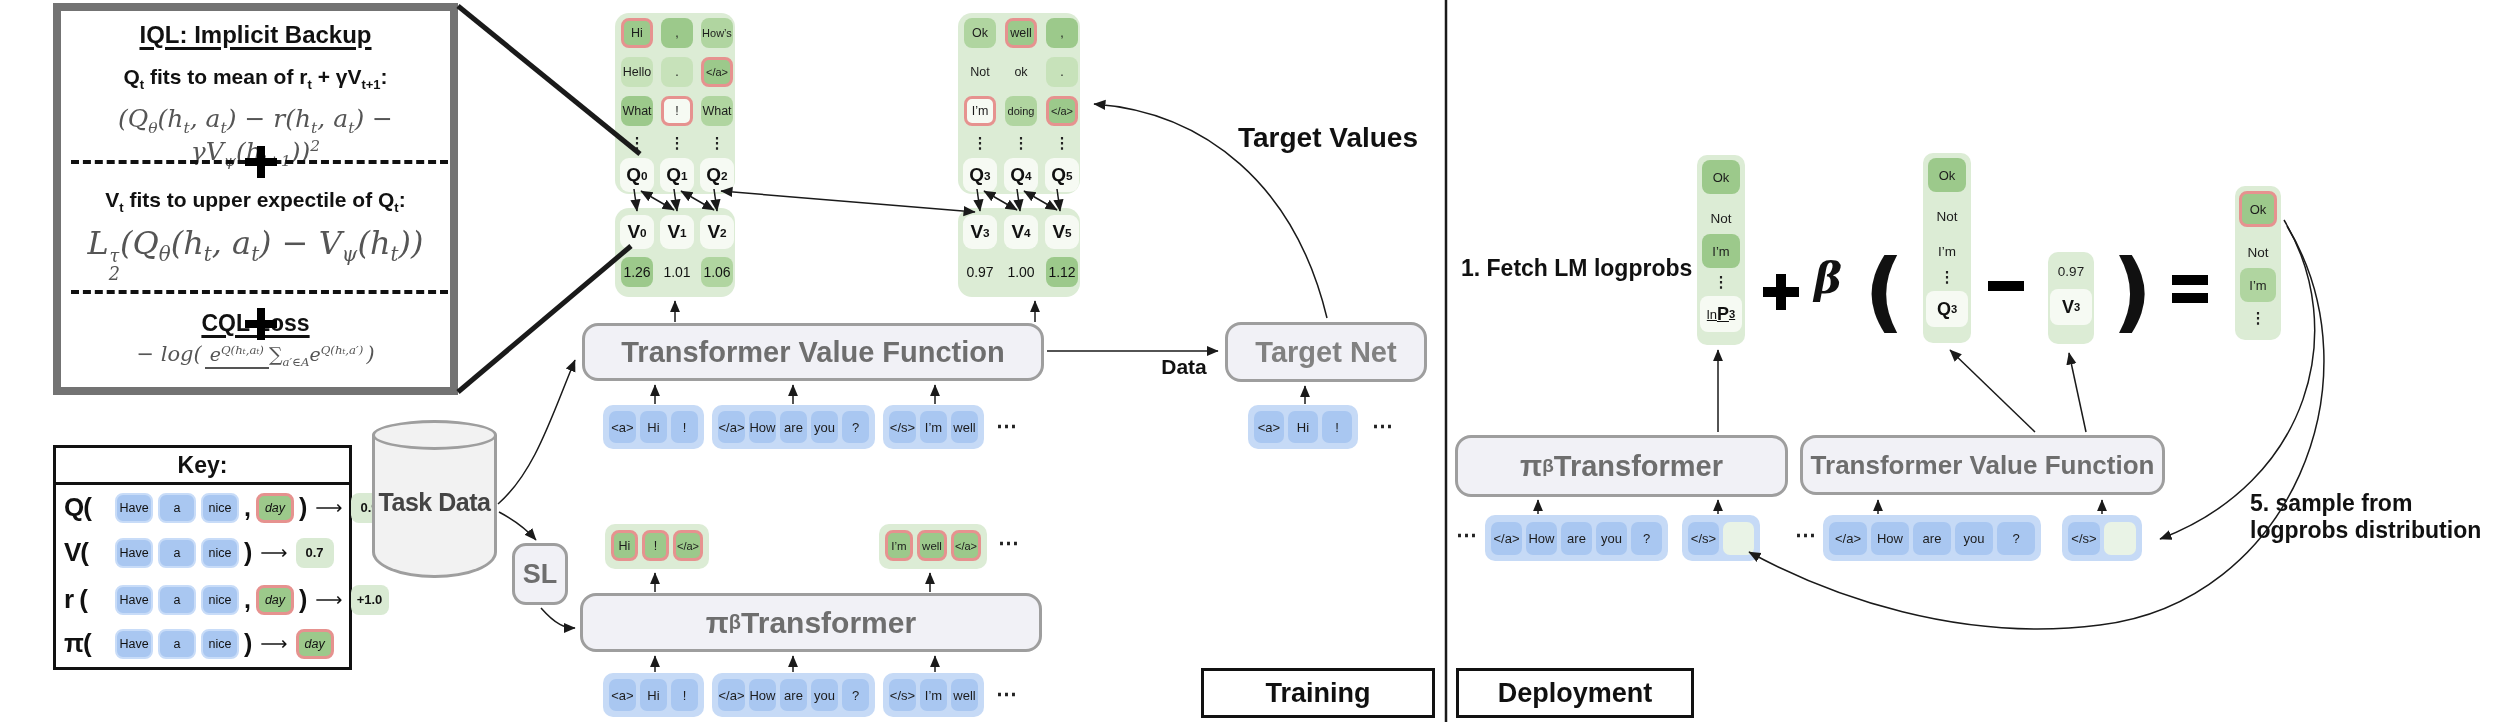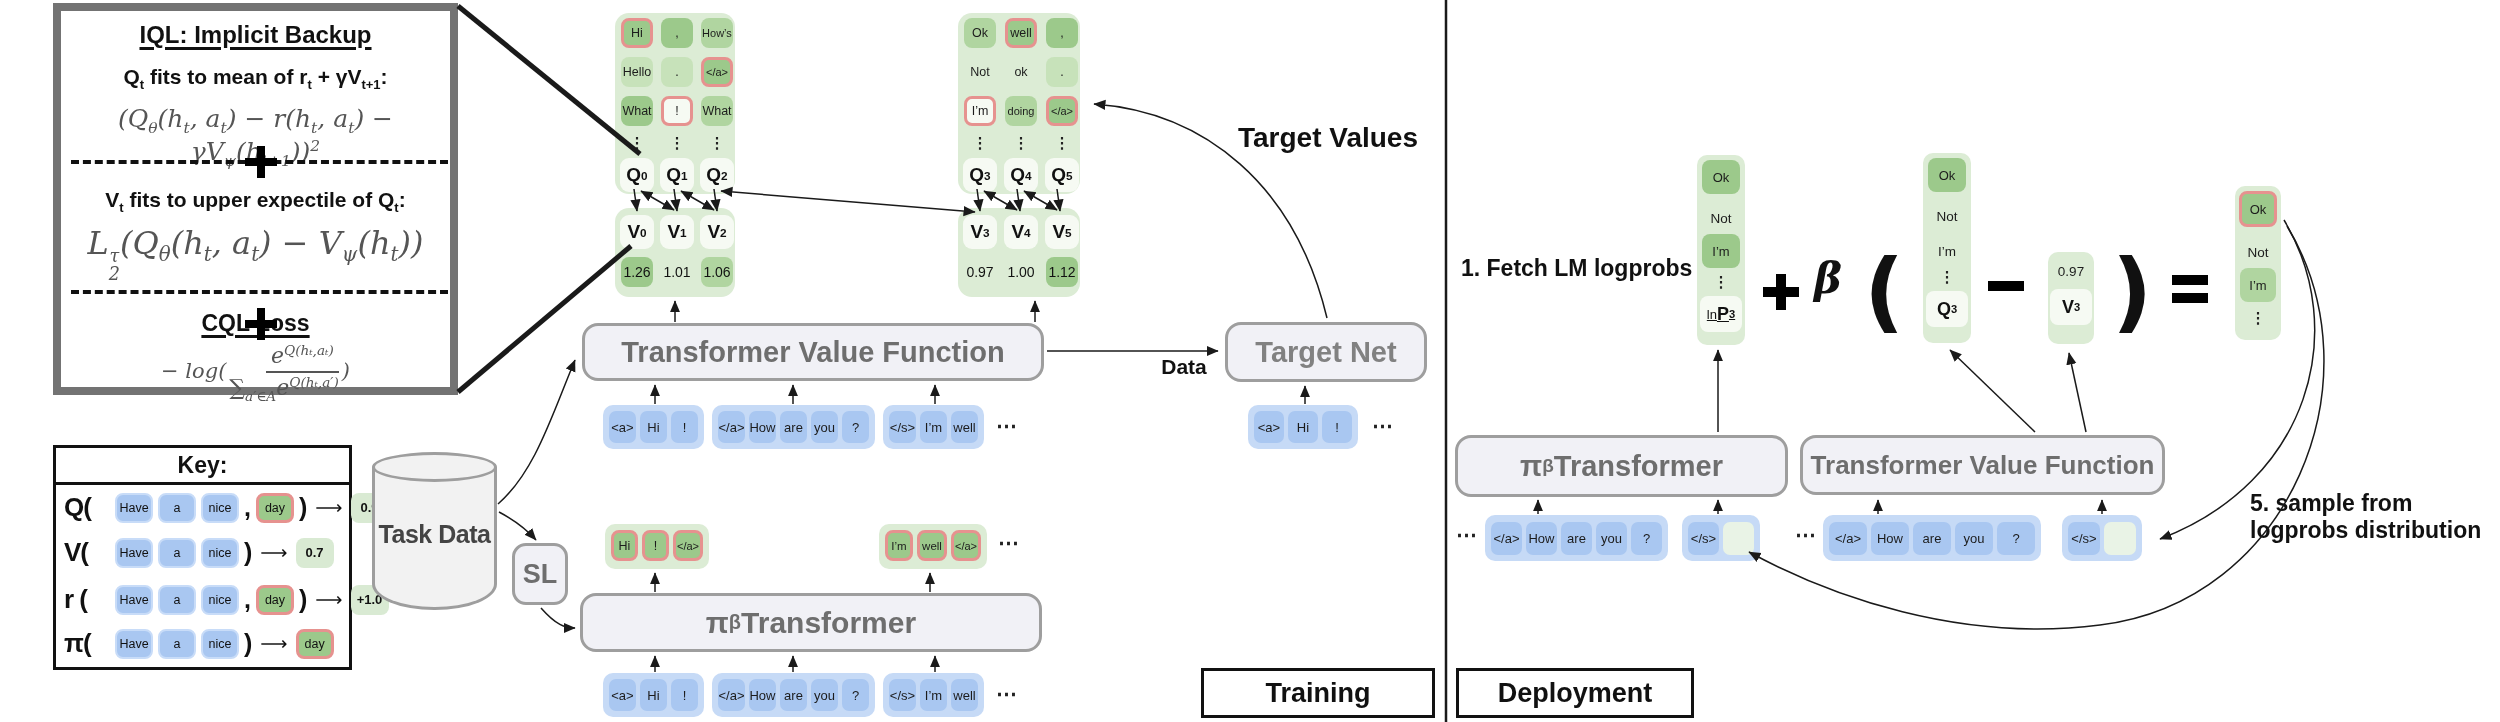--- a/index.html
+++ b/index.html
@@ -55,31 +55,31 @@
   .eqicon::before,.eqicon::after{content:"";position:absolute;left:0;width:36px;height:10px;background:#000;}
   .eqicon::before{top:0;} .eqicon::after{bottom:0;}
   .paren{font-size:88px;font-weight:600;line-height:78px;z-index:2;font-family:"DejaVu Sans",sans-serif;}
 
   
   .ctr{width:100%;text-align:center;position:absolute;left:0;}
   .undl{text-decoration:underline;text-decoration-thickness:2.5px;text-underline-offset:4px;}
   .eq{font-family:"DejaVu Serif",serif;font-style:italic;color:#555;}
   .dash{border-top:4px dashed #111;position:absolute;}
   .stack{display:inline-flex;flex-direction:column;align-items:center;font-size:55%;line-height:1.05;vertical-align:-0.45em;font-style:italic;}
-  .frac{display:inline-flex;flex-direction:column;align-items:flex-end;vertical-align:middle;margin:0 3px;font-size:22px;}
+  .frac{display:inline-flex;flex-direction:row;align-items:flex-end;vertical-align:middle;margin:0 3px;font-size:19px;}
   .frac .num{padding:0 5px 1px;border-bottom:2px solid #555;line-height:1.2;}
   .frac .den{line-height:1.2;padding-top:1px;}
 
   
   .krow{position:absolute;display:flex;align-items:center;gap:5px;}
   .kfn{font-weight:800;font-size:26px;min-width:46px;letter-spacing:-1px;}
   .ktok{width:38px;height:30px;border-radius:8px;background:#a9c7f1;border:2.5px solid #c8dcf8;
         display:flex;align-items:center;justify-content:center;font-size:12.5px;box-sizing:border-box;flex:none;}
   .kact{width:38px;height:30px;border-radius:8px;background:#9cc98b;border:3px solid #e6928f;
-        display:flex;align-items:center;justify-content:center;font-size:12.5px;box-sizing:border-box;flex:none;}
+        display:flex;align-items:center;justify-content:center;font-size:12.5px;box-sizing:border-box;flex:none;font-style:italic;}
   .kres{width:38px;height:30px;border-radius:8px;background:#d9ead3;display:flex;align-items:center;justify-content:center;
         font-size:13px;font-weight:bold;box-sizing:border-box;flex:none;}
   .kpunct{font-weight:800;font-size:25px;}
   .karr{font-size:19px;margin:0 3px;}
 
   .steptext{font-weight:bold;font-size:23px;line-height:27px;z-index:2;}
   .cylinder{z-index:2;}
   .cyl-top{position:absolute;left:0;top:0;width:125px;height:30px;background:#f2f2f2;border:3.5px solid #9e9e9e;border-radius:50%;box-sizing:border-box;}
   .cyl-body{position:absolute;left:0;top:15px;width:125px;height:143px;background:#f2f2f2;border:3.5px solid #9e9e9e;border-top:none;
             border-radius:0 0 62px 62px / 0 0 26px 26px;box-sizing:border-box;}
@@ -371,21 +371,21 @@
   </div>
   <div class="abs ell" style="left:996px;top:414px;"><span>⋯</span></div>
 
   <div class="abs bgroup" style="left:1248px;top:405px;height:44px;">
     <span class="btok sm" style="width:30px;height:32px;">&lt;a&gt;</span>
     <span class="btok" style="width:30px;height:32px;">Hi</span>
     <span class="btok" style="width:30px;height:32px;">!</span>
   </div>
   <div class="abs ell" style="left:1372px;top:414px;"><span>⋯</span></div>
 
-  <div class="abs cylinder" style="left:372px;top:452px;width:125px;height:158px;">
+  <div class="abs cylinder" style="left:372px;top:420px;width:125px;height:158px;">
     <div class="cyl-body"></div>
     <div class="cyl-top"></div>
     <div class="cyl-label">Task Data</div>
   </div>
   <div class="abs graybox" style="left:512px;top:543px;width:56px;height:62px;border-radius:14px;font-size:27px;">
       <span>SL</span>
     </div>
 
   <div class="abs gpanel" style="left:605px;top:524px;height:45px;border-radius:10px;display:flex;gap:4px;padding:6px;box-sizing:border-box;">
     <span class="tok dark red" style="width:27px;height:31px;margin:0;">Hi</span>

